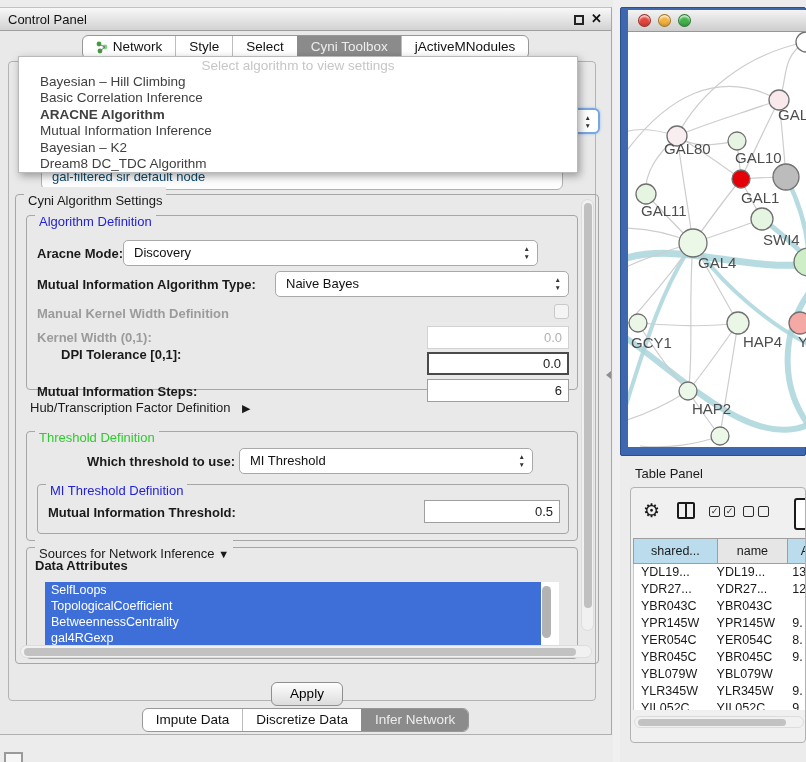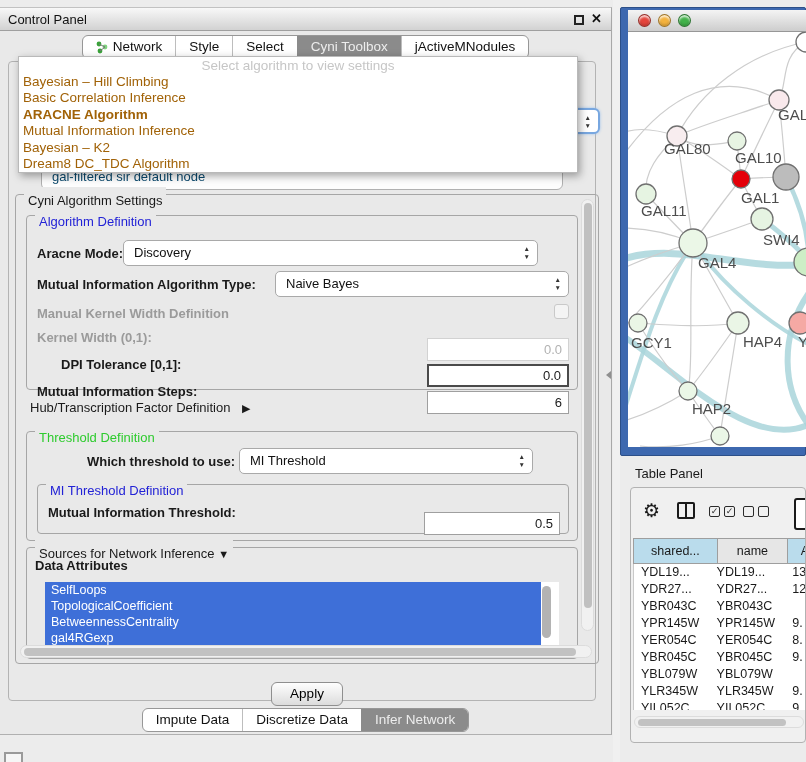--- a/index.html
+++ b/index.html
@@ -80,21 +80,21 @@
     border:1px solid #a9a9a9; border-radius:5px;
     line-height:24px; padding-left:10px; font-size:13px; color:#111;
   }
   .combo-arrows {
     position:absolute; right:7px; top:4px; font-size:6.5px; line-height:8px;
     color:#333; text-align:center; letter-spacing:0;
   }
   .field {
     position:absolute; height:23px; background:#fff;
     border:1px solid #9f9f9f; font-size:13px; line-height:21px;
-    text-align:right; padding:0 6px;margin-top:12px;
+    text-align:right; padding:0 6px;
   }
   .field.dis { border:1px solid #d2d2d2; color:#b2b2b2; }
   .field.strong { border:2px solid #4a4a4a; line-height:19px; }
 
   #manual-kernel-checkbox {
     position:absolute; width:15px; height:15px; border:1px solid #c9c9c9;
     border-radius:3px; background:#f4f4f4;
   }
 
   .arrow-glyph { font-size:11px; }
@@ -138,21 +138,21 @@
   #algo-popup {
     left:18px; top:56px; width:560px; height:117px;
     background:#fff; border:1px solid #b9b9b9;
     box-shadow:2px 3px 8px rgba(0,0,0,0.35);
     z-index:50;
   }
   #algo-prompt {
     height:16px; line-height:16px; text-align:center;
     color:#c6c6c6; font-size:13.5px; margin-top:1px;
   }
-  .algo-item { height:16.4px; line-height:16.4px; font-size:13.5px; padding-left:4px; color:#a16207; white-space:nowrap; }
+  .algo-item { height:16.4px; line-height:16.4px; font-size:13.5px; padding-left:21px; color:#404040; white-space:nowrap; }
   .algo-item.sel { font-weight:bold; }
 
   
   #net-window {
     left:620px; top:7px; width:186px; height:449px;
     background:#3d68af; border:1px solid #2c4f88; border-radius:2px;
   }
   #net-titlebar {
     left:7px; top:2px; width:179px; height:22px;
     background:linear-gradient(#f4f4f4,#cdcdcd);
@@ -273,21 +273,21 @@
           <span>Naive Bayes</span>
           <span class="combo-arrows">▲<br>▼</span>
         </div>
 
         <span class="lbl dis" style="left:10px; top:90px;">Manual Kernel Width Definition</span>
         <span id="manual-kernel-checkbox" style="left:527px; top:88px;"></span>
 
         <span class="lbl dis" style="left:10px; top:114px;">Kernel Width (0,1):</span>
         <div class="field dis" style="left:400px; top:110px; width:142px;">0.0</div>
 
-        <span class="lbl" style="left:10px; top:141px;padding-left:24px;">DPI Tolerance [0,1]:</span>
+        <span class="lbl" style="left:10px; top:131px;padding-left:24px;">DPI Tolerance [0,1]:</span>
         <div class="field strong" style="left:400px; top:136px; width:142px;">0.0</div>
 
         <span class="lbl" style="left:10px; top:168px;">Mutual Information Steps:</span>
         <div class="field" style="left:400px; top:163px; width:142px;">6</div>
       </div>
 
       <div class="abs" style="left:14px; top:205px; font-size:13px;">
         <span>Hub/Transcription Factor Definition</span>
         <span class="arrow-glyph" style="margin-left:8px;">▶</span>
       </div>

